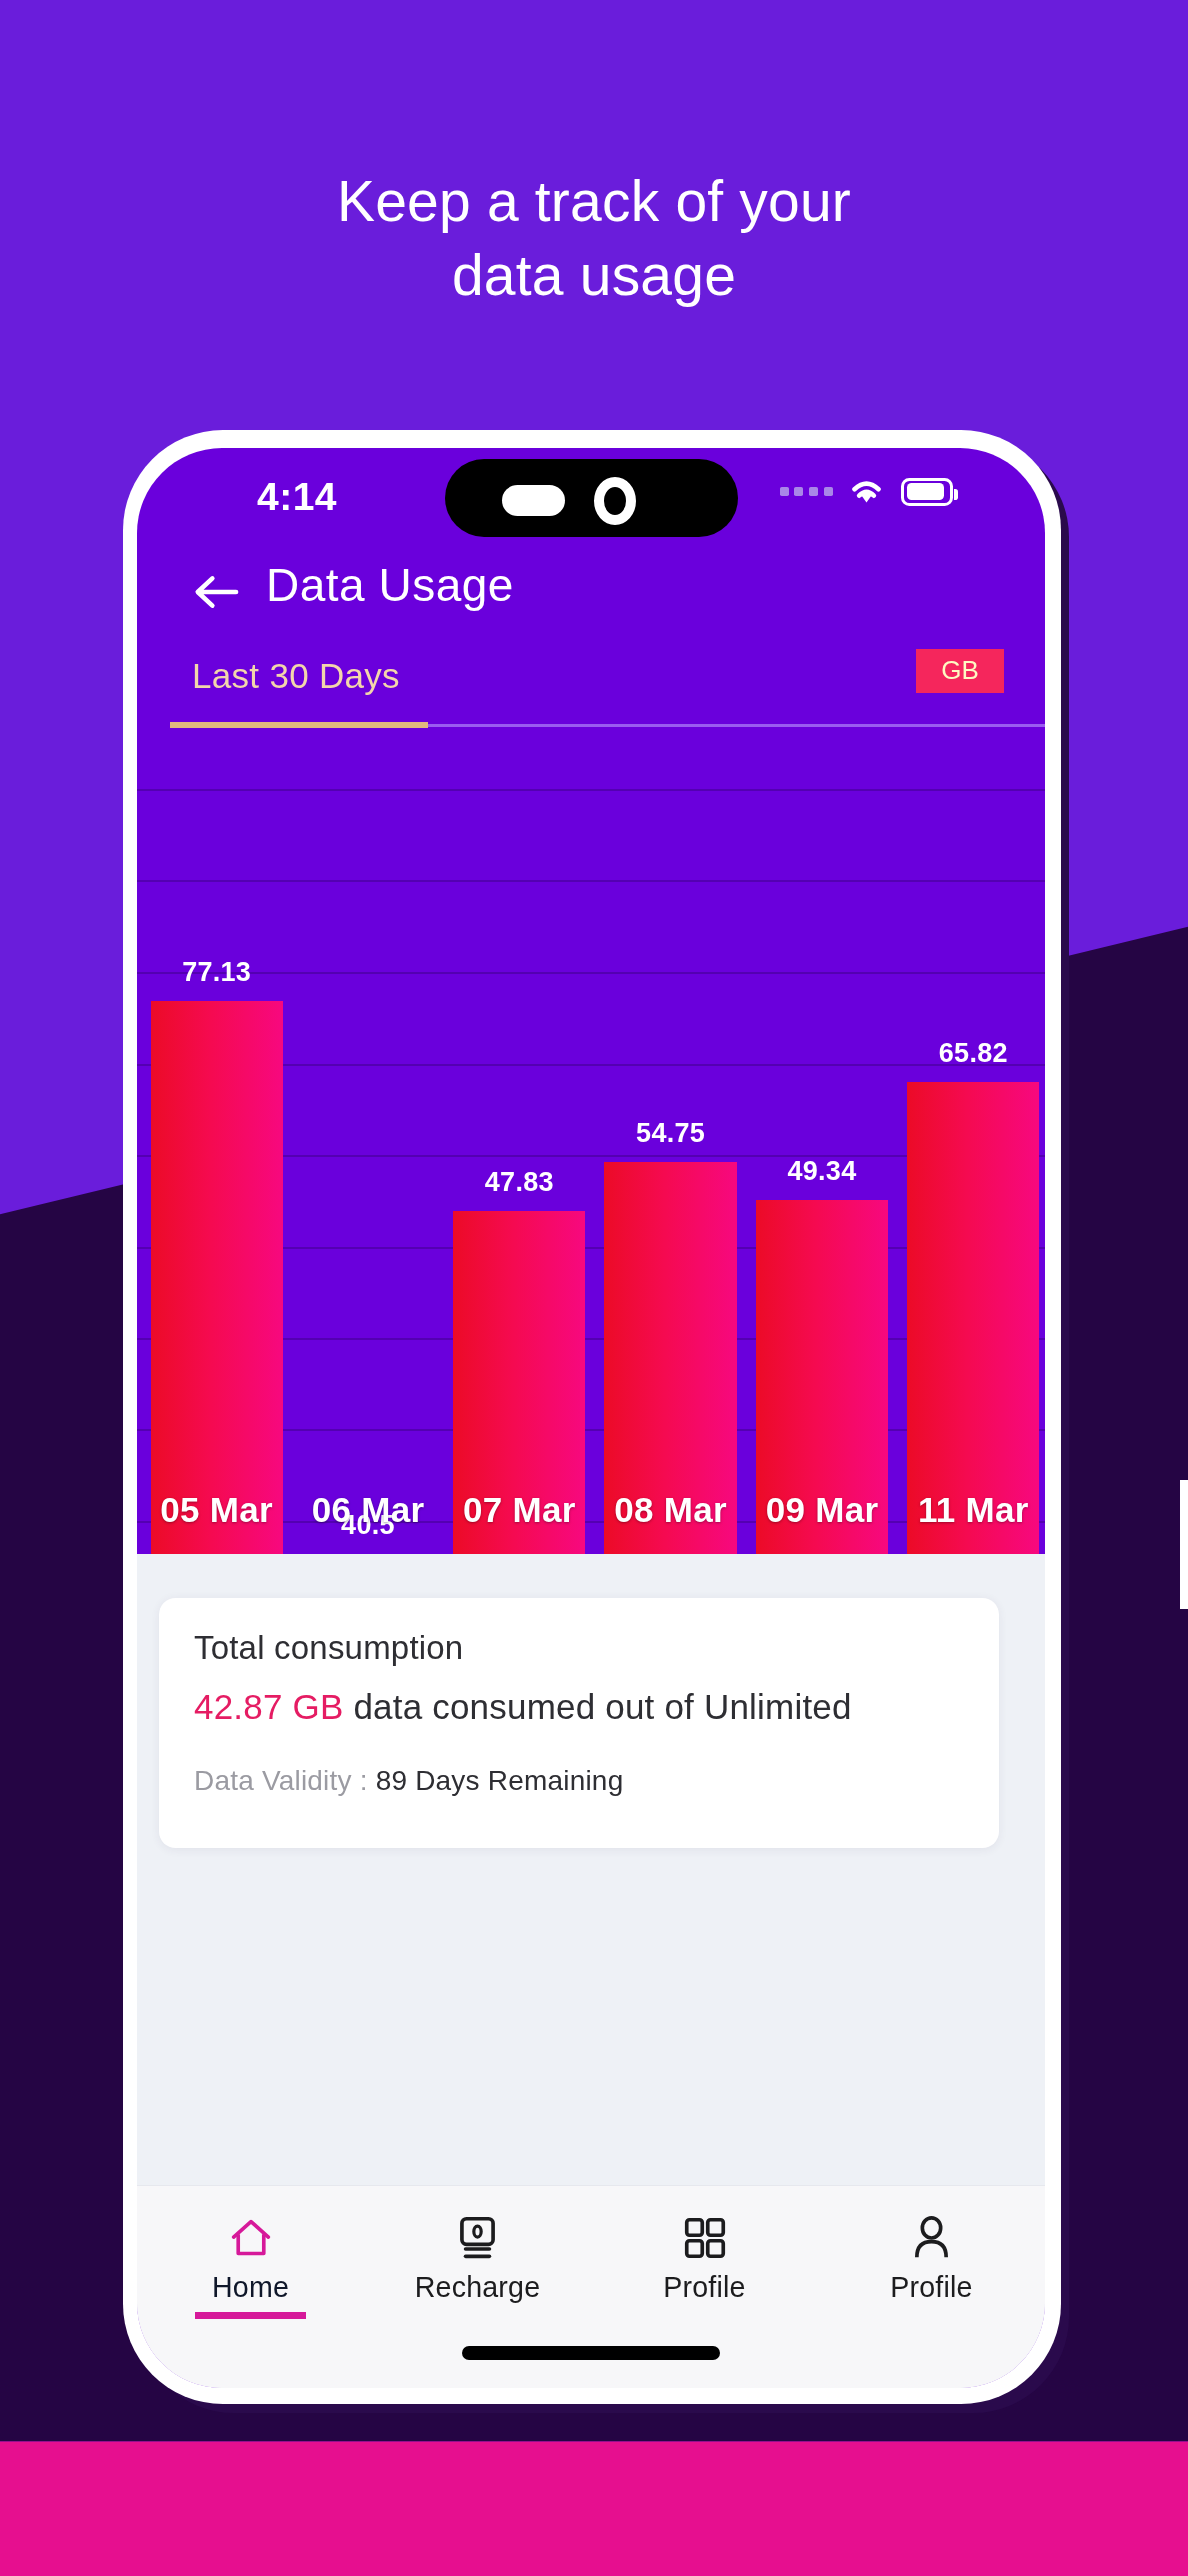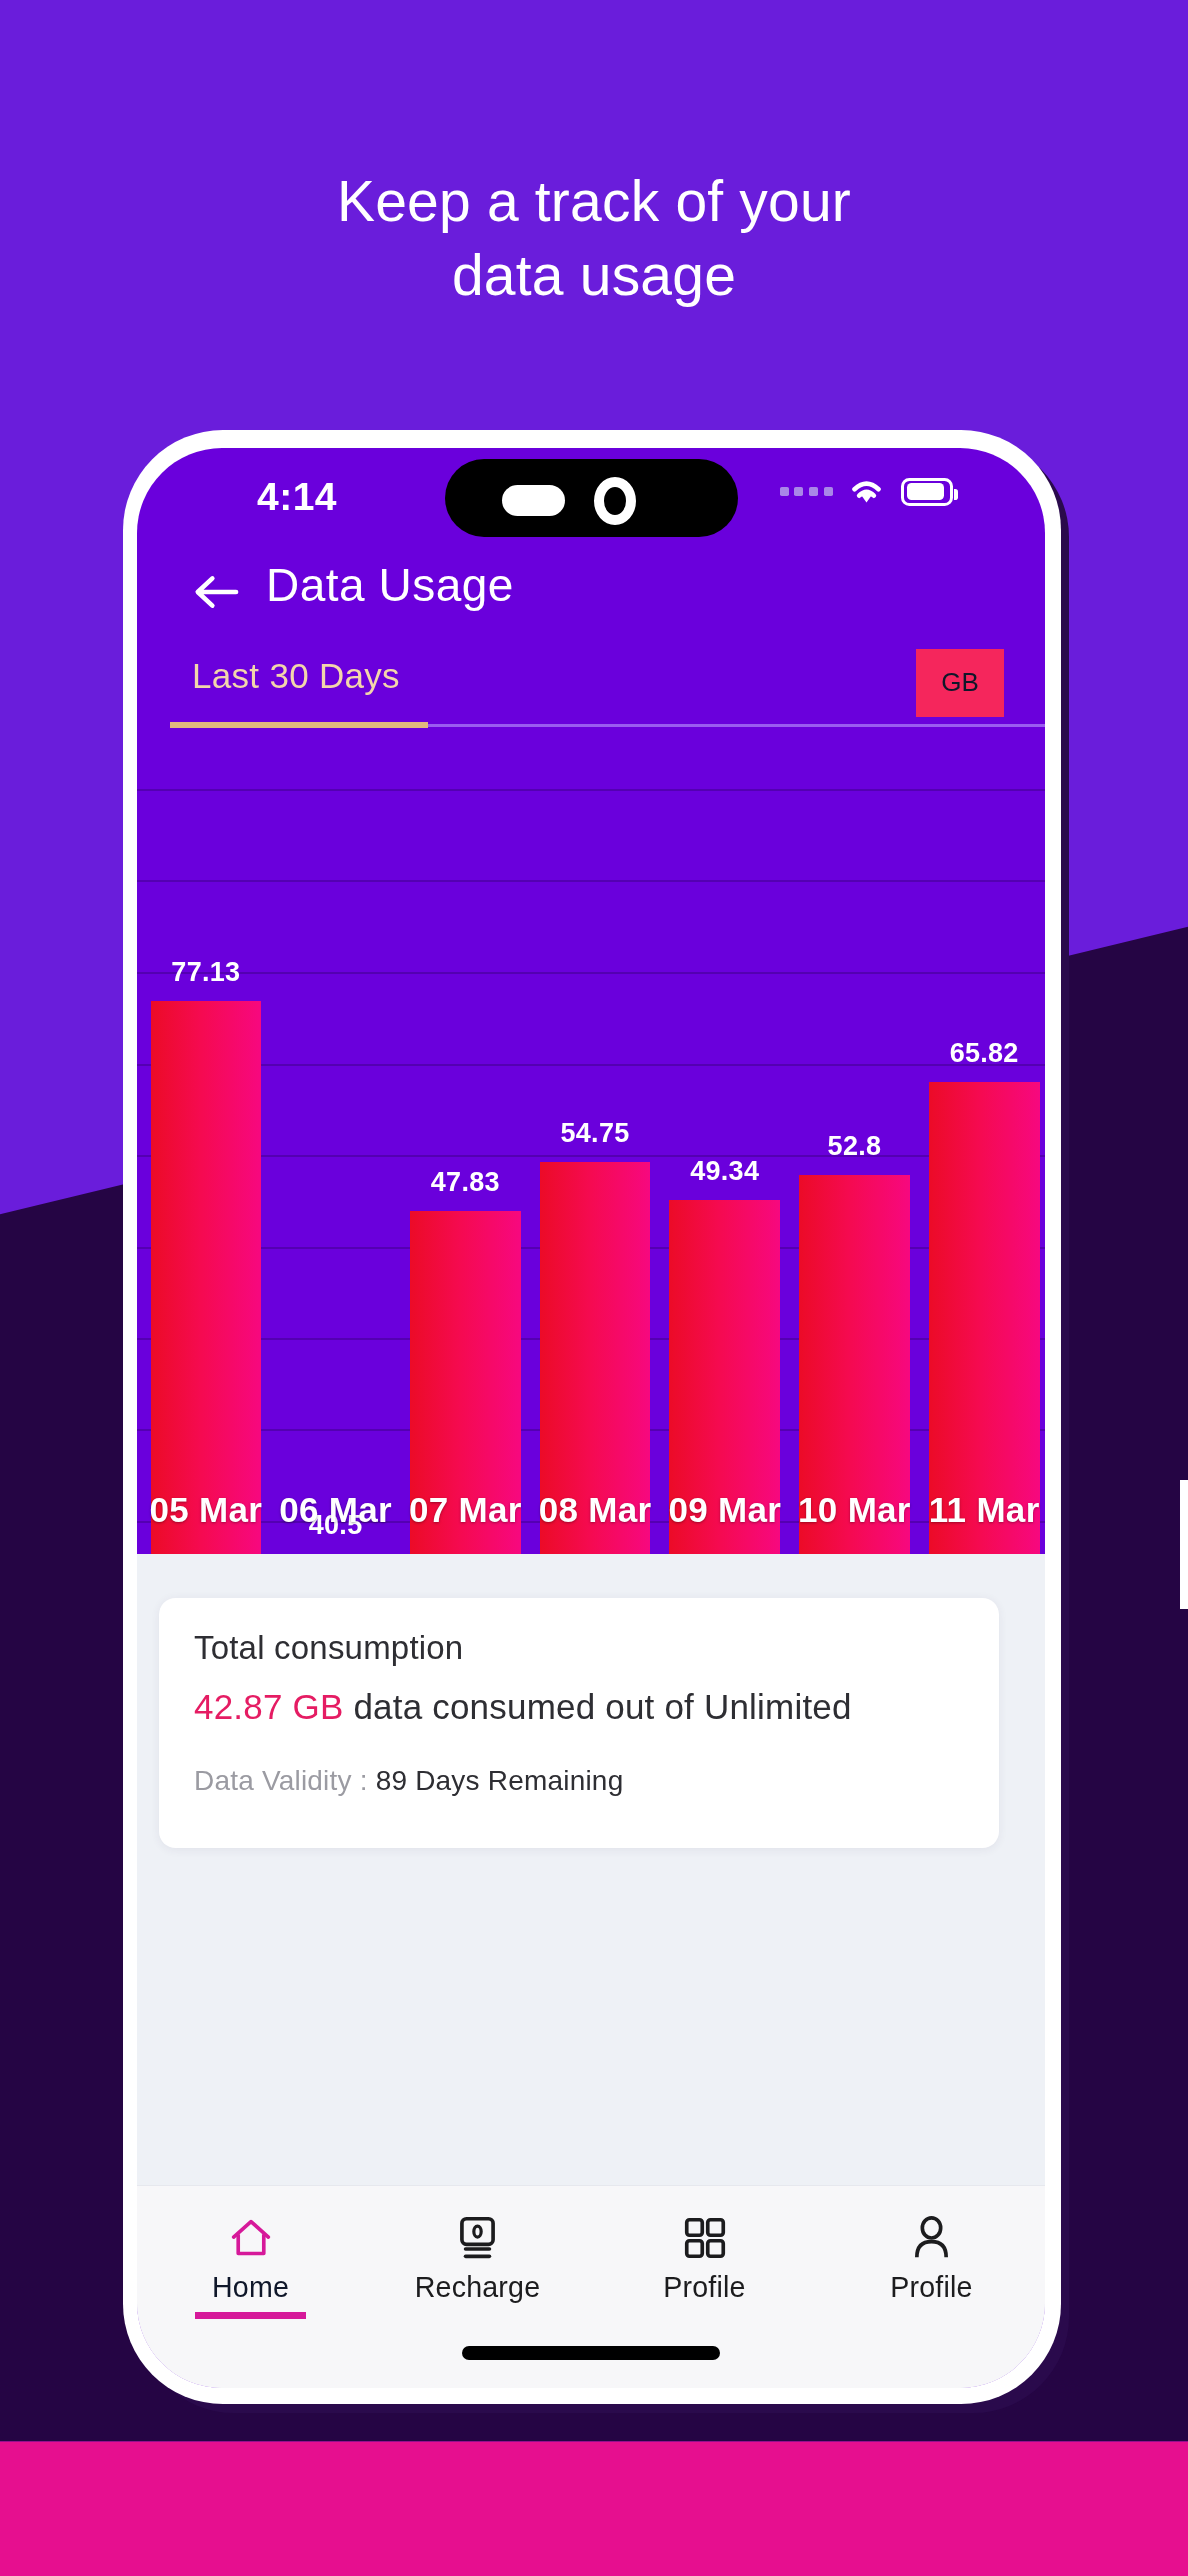--- a/index.html
+++ b/index.html
@@ -87,22 +87,22 @@
   
   #tab-row { position:absolute; left:0; top:197px; width:908px; height:85px; }
   #tab-last30 {
     position:absolute; left:55px; top:11px;
     color:#f3d6ab; font-size:35px; font-weight:400; letter-spacing:0.3px;
   }
   #tab-underline { position:absolute; left:33px; top:77px; width:258px; height:5.5px; background:#e2b97e; }
   #tab-divider { position:absolute; left:291px; top:79px; width:617px; height:2.8px; background:#9a5cf0; }
   #unit-badge {
     position:absolute; right:41px; top:3.7px;
-    width:88px; height:68px; background:#f5265c;
-    color:#0f172a; font-size:26px; font-weight:400;
+    width:88px; height:44px; background:#f5265c;
+    color:#fef9c3; font-size:26px; font-weight:400;
     display:flex; align-items:center; justify-content:center;
   }
 
   
   #chart {
     position:absolute; left:0; top:282px; width:908px; height:824px;
     overflow:hidden;
   }
   .gridline { position:absolute; left:0; width:908px; height:1.8px; background:rgba(50,0,110,.38); }
   #bars { position:absolute; left:0; bottom:0; width:908px; height:824px; display:flex; align-items:flex-end; }
@@ -253,25 +253,20 @@
           <div class="bar" style="height: 392px;"></div>
           <div class="bar-value" style="bottom: 405px;">54.75</div>
           <div class="bar-label">08 Mar</div>
         </div>
         <div class="bar-col">
           <div class="bar" style="height: 354px;"></div>
           <div class="bar-value" style="bottom: 367px;">49.34</div>
           <div class="bar-label">09 Mar</div>
         </div>
         <div class="bar-col">
-          <div class="bar" style="height: 379px;"></div>
-          <div class="bar-value" style="bottom: 392px;">52.8</div>
-          <div class="bar-label">10 Mar</div>
-        </div>
-        <div class="bar-col">
           <div class="bar" style="height: 472px;"></div>
           <div class="bar-value" style="bottom: 485px;">65.82</div>
           <div class="bar-label">11 Mar</div>
         </div>
       </div>
   </div>
 
   <div id="content-area">
     <div id="info-card">
       <div id="card-title">Total consumption</div>

